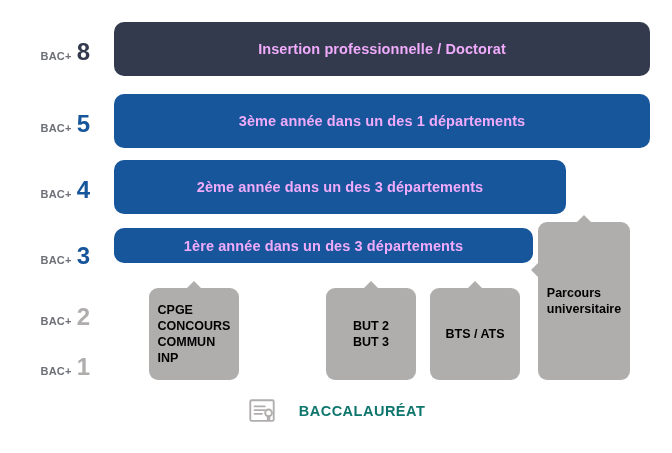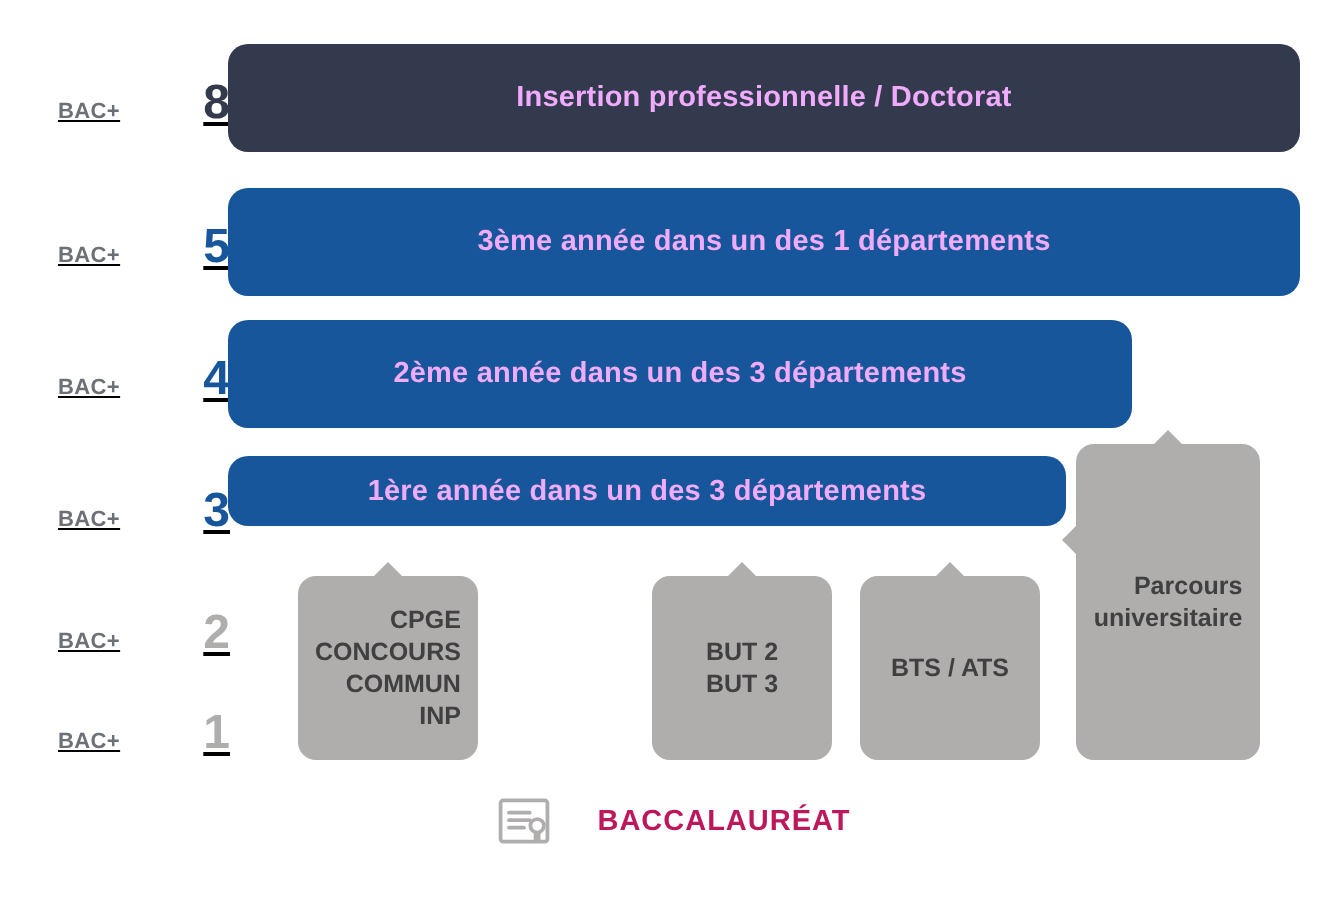--- a/index.html
+++ b/index.html
@@ -11,25 +11,24 @@
     position:relative;
   }
 
   #diagram{position:absolute;left:0;top:0;width:672px;height:453px;}
 
   
   .lvl{
     position:absolute;
     display:flex;
     align-items:baseline;
-    justify-content:space-between;
+    justify-content:flex-end;
     width:86px;
-    left:29px;
+    left:4px;
     white-space:nowrap;
-    text-decoration:underline;
   }
   .lvl .pre{
     font-size:11px;
     font-weight:700;
     color:#6E7078;
     letter-spacing:.2px;
     margin-right:5px;
   }
   .lvl .num{
     font-size:24px;
@@ -59,25 +58,25 @@
   .bar.blue{background:#17569B;}
 
   
   .gbox{
     position:absolute;
     background:#B0ADAD;
     border-radius:9px;
     display:flex;
     align-items:center;
     justify-content:center;
-    color:#404040;
+    color:#000000;
     font-size:12.5px;
     font-weight:700;
     line-height:1.28;
-    text-align:right;
+    text-align:left;
     box-sizing:border-box;
     padding:0 4px;
     white-space:pre-line;
   }
   
   .gbox .notch-up{
     position:absolute;
     top:-7px;
     left:50%;
     transform:translateX(-50%);
@@ -108,21 +107,21 @@
     justify-content:center;
   }
   #footer .dipl{
     width:30px;height:30px;
     display:block;
     margin-right:22px;
   }
   #footer .bac-label{
     font-size:14.5px;
     font-weight:700;
-    color:#be185d;
+    color:#0f766e;
     letter-spacing:.5px;
   }
 </style>
 </head>
 <body>
 
 <div id="diagram">
 
   <div class="lvl" style="top:40px;">
     <span class="pre">BAC+</span>

